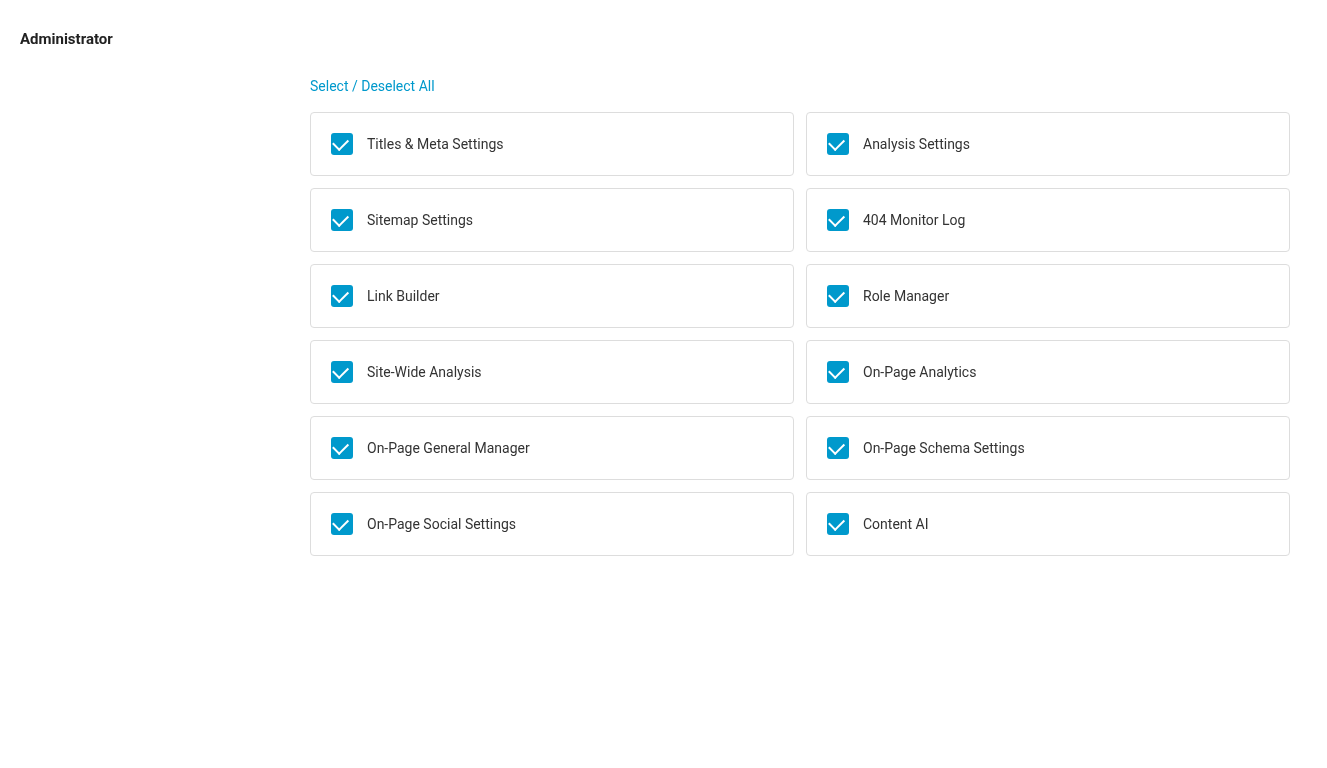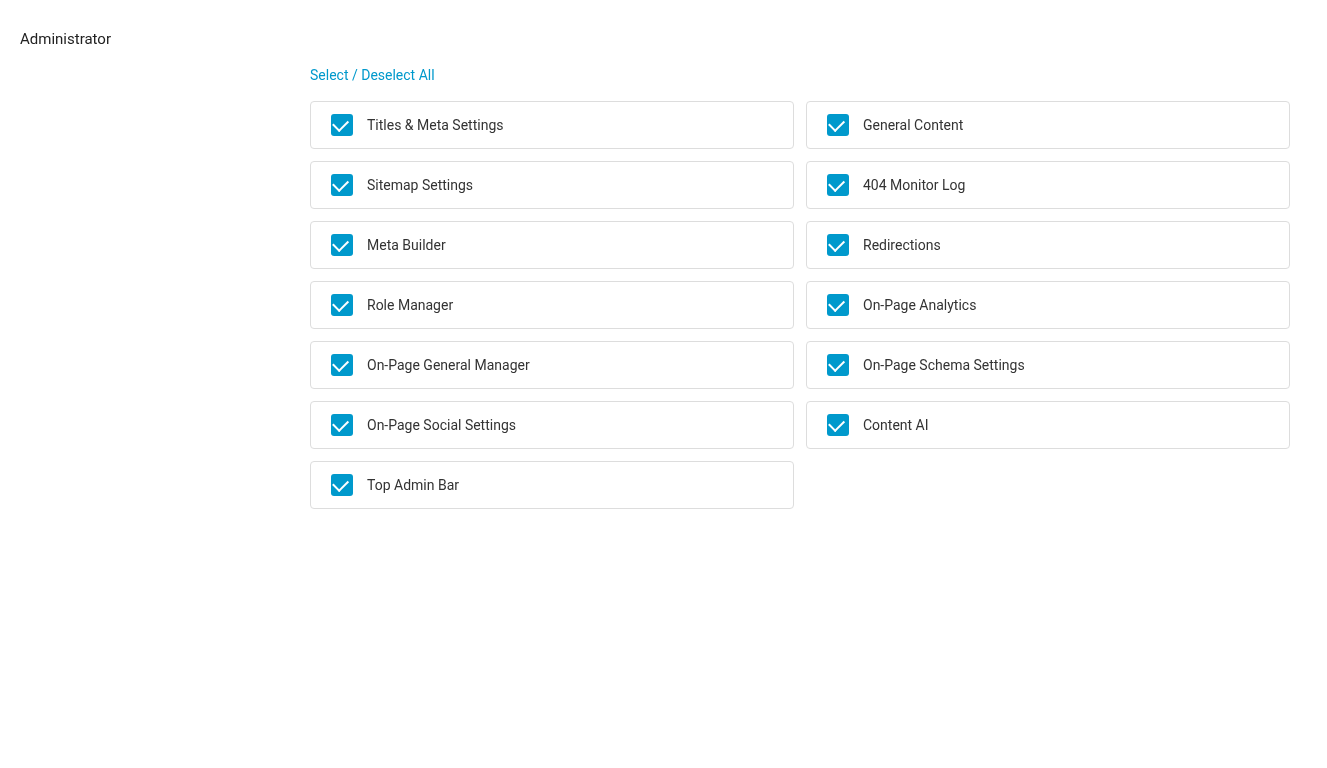--- a/index.html
+++ b/index.html
@@ -12,23 +12,23 @@
       font-family: -apple-system, BlinkMacSystemFont, "Segoe UI", Roboto, sans-serif;
       background: #fff;
       color: #333;
       width: 1327px;
       min-height: 768px;
       padding: 30px 0 30px 20px;
     }
 
     .administrator-label {
       font-size: 15px;
-      font-weight: 400;
+      font-weight: 700;
       color: #222;
-      margin-bottom: 17px;
+      margin-bottom: 28px;
     }
 
     .content-area {
       padding-left: 290px;
     }
 
     .select-deselect-link {
       color: #0099cc;
       font-size: 14px;
       cursor: pointer;
@@ -42,21 +42,21 @@
       grid-template-columns: 1fr 1fr;
       gap: 12px;
       max-width: 980px;
     }
 
     .checkbox-item {
       display: flex;
       align-items: center;
       border: 1px solid #ddd;
       border-radius: 4px;
-      padding: 12px 20px;
+      padding: 20px 20px;
       background: #fff;
       cursor: pointer;
       gap: 14px;
     }
 
     .checkbox-wrapper {
       width: 22px;
       height: 22px;
       flex-shrink: 0;
       position: relative;
@@ -112,56 +112,56 @@
           <input type="checkbox" checked="" style="">
           <div class="custom-checkbox"></div>
         </div>
         <span class="item-label">Titles &amp; Meta Settings</span>
       </label>
       <label class="checkbox-item">
         <div class="checkbox-wrapper">
           <input type="checkbox" checked="" style="">
           <div class="custom-checkbox"></div>
         </div>
-        <span class="item-label">General Content</span>
+        <span class="item-label">Analysis Settings</span>
       </label>
       <label class="checkbox-item">
         <div class="checkbox-wrapper">
           <input type="checkbox" checked="" style="">
           <div class="custom-checkbox"></div>
         </div>
         <span class="item-label">Sitemap Settings</span>
       </label>
       <label class="checkbox-item">
         <div class="checkbox-wrapper">
           <input type="checkbox" checked="" style="">
           <div class="custom-checkbox"></div>
         </div>
         <span class="item-label">404 Monitor Log</span>
       </label>
       <label class="checkbox-item">
         <div class="checkbox-wrapper">
           <input type="checkbox" checked="" style="">
           <div class="custom-checkbox"></div>
         </div>
-        <span class="item-label">Meta Builder</span>
-      </label>
-      <label class="checkbox-item">
-        <div class="checkbox-wrapper">
-          <input type="checkbox" checked="" style="">
-          <div class="custom-checkbox"></div>
-        </div>
-        <span class="item-label">Redirections</span>
+        <span class="item-label">Link Builder</span>
       </label>
       <label class="checkbox-item">
         <div class="checkbox-wrapper">
           <input type="checkbox" checked="" style="">
           <div class="custom-checkbox"></div>
         </div>
         <span class="item-label">Role Manager</span>
+      </label>
+      <label class="checkbox-item">
+        <div class="checkbox-wrapper">
+          <input type="checkbox" checked="" style="">
+          <div class="custom-checkbox"></div>
+        </div>
+        <span class="item-label">Site-Wide Analysis</span>
       </label>
       <label class="checkbox-item">
         <div class="checkbox-wrapper">
           <input type="checkbox" checked="" style="">
           <div class="custom-checkbox"></div>
         </div>
         <span class="item-label">On-Page Analytics</span>
       </label>
       <label class="checkbox-item">
         <div class="checkbox-wrapper">
@@ -184,21 +184,14 @@
         </div>
         <span class="item-label">On-Page Social Settings</span>
       </label>
       <label class="checkbox-item">
         <div class="checkbox-wrapper">
           <input type="checkbox" checked="" style="">
           <div class="custom-checkbox"></div>
         </div>
         <span class="item-label">Content AI</span>
       </label>
-      <label class="checkbox-item">
-        <div class="checkbox-wrapper">
-          <input type="checkbox" checked="" style="">
-          <div class="custom-checkbox"></div>
-        </div>
-        <span class="item-label">Top Admin Bar</span>
-      </label>
     </div>
 </div>
 
 </body></html>

